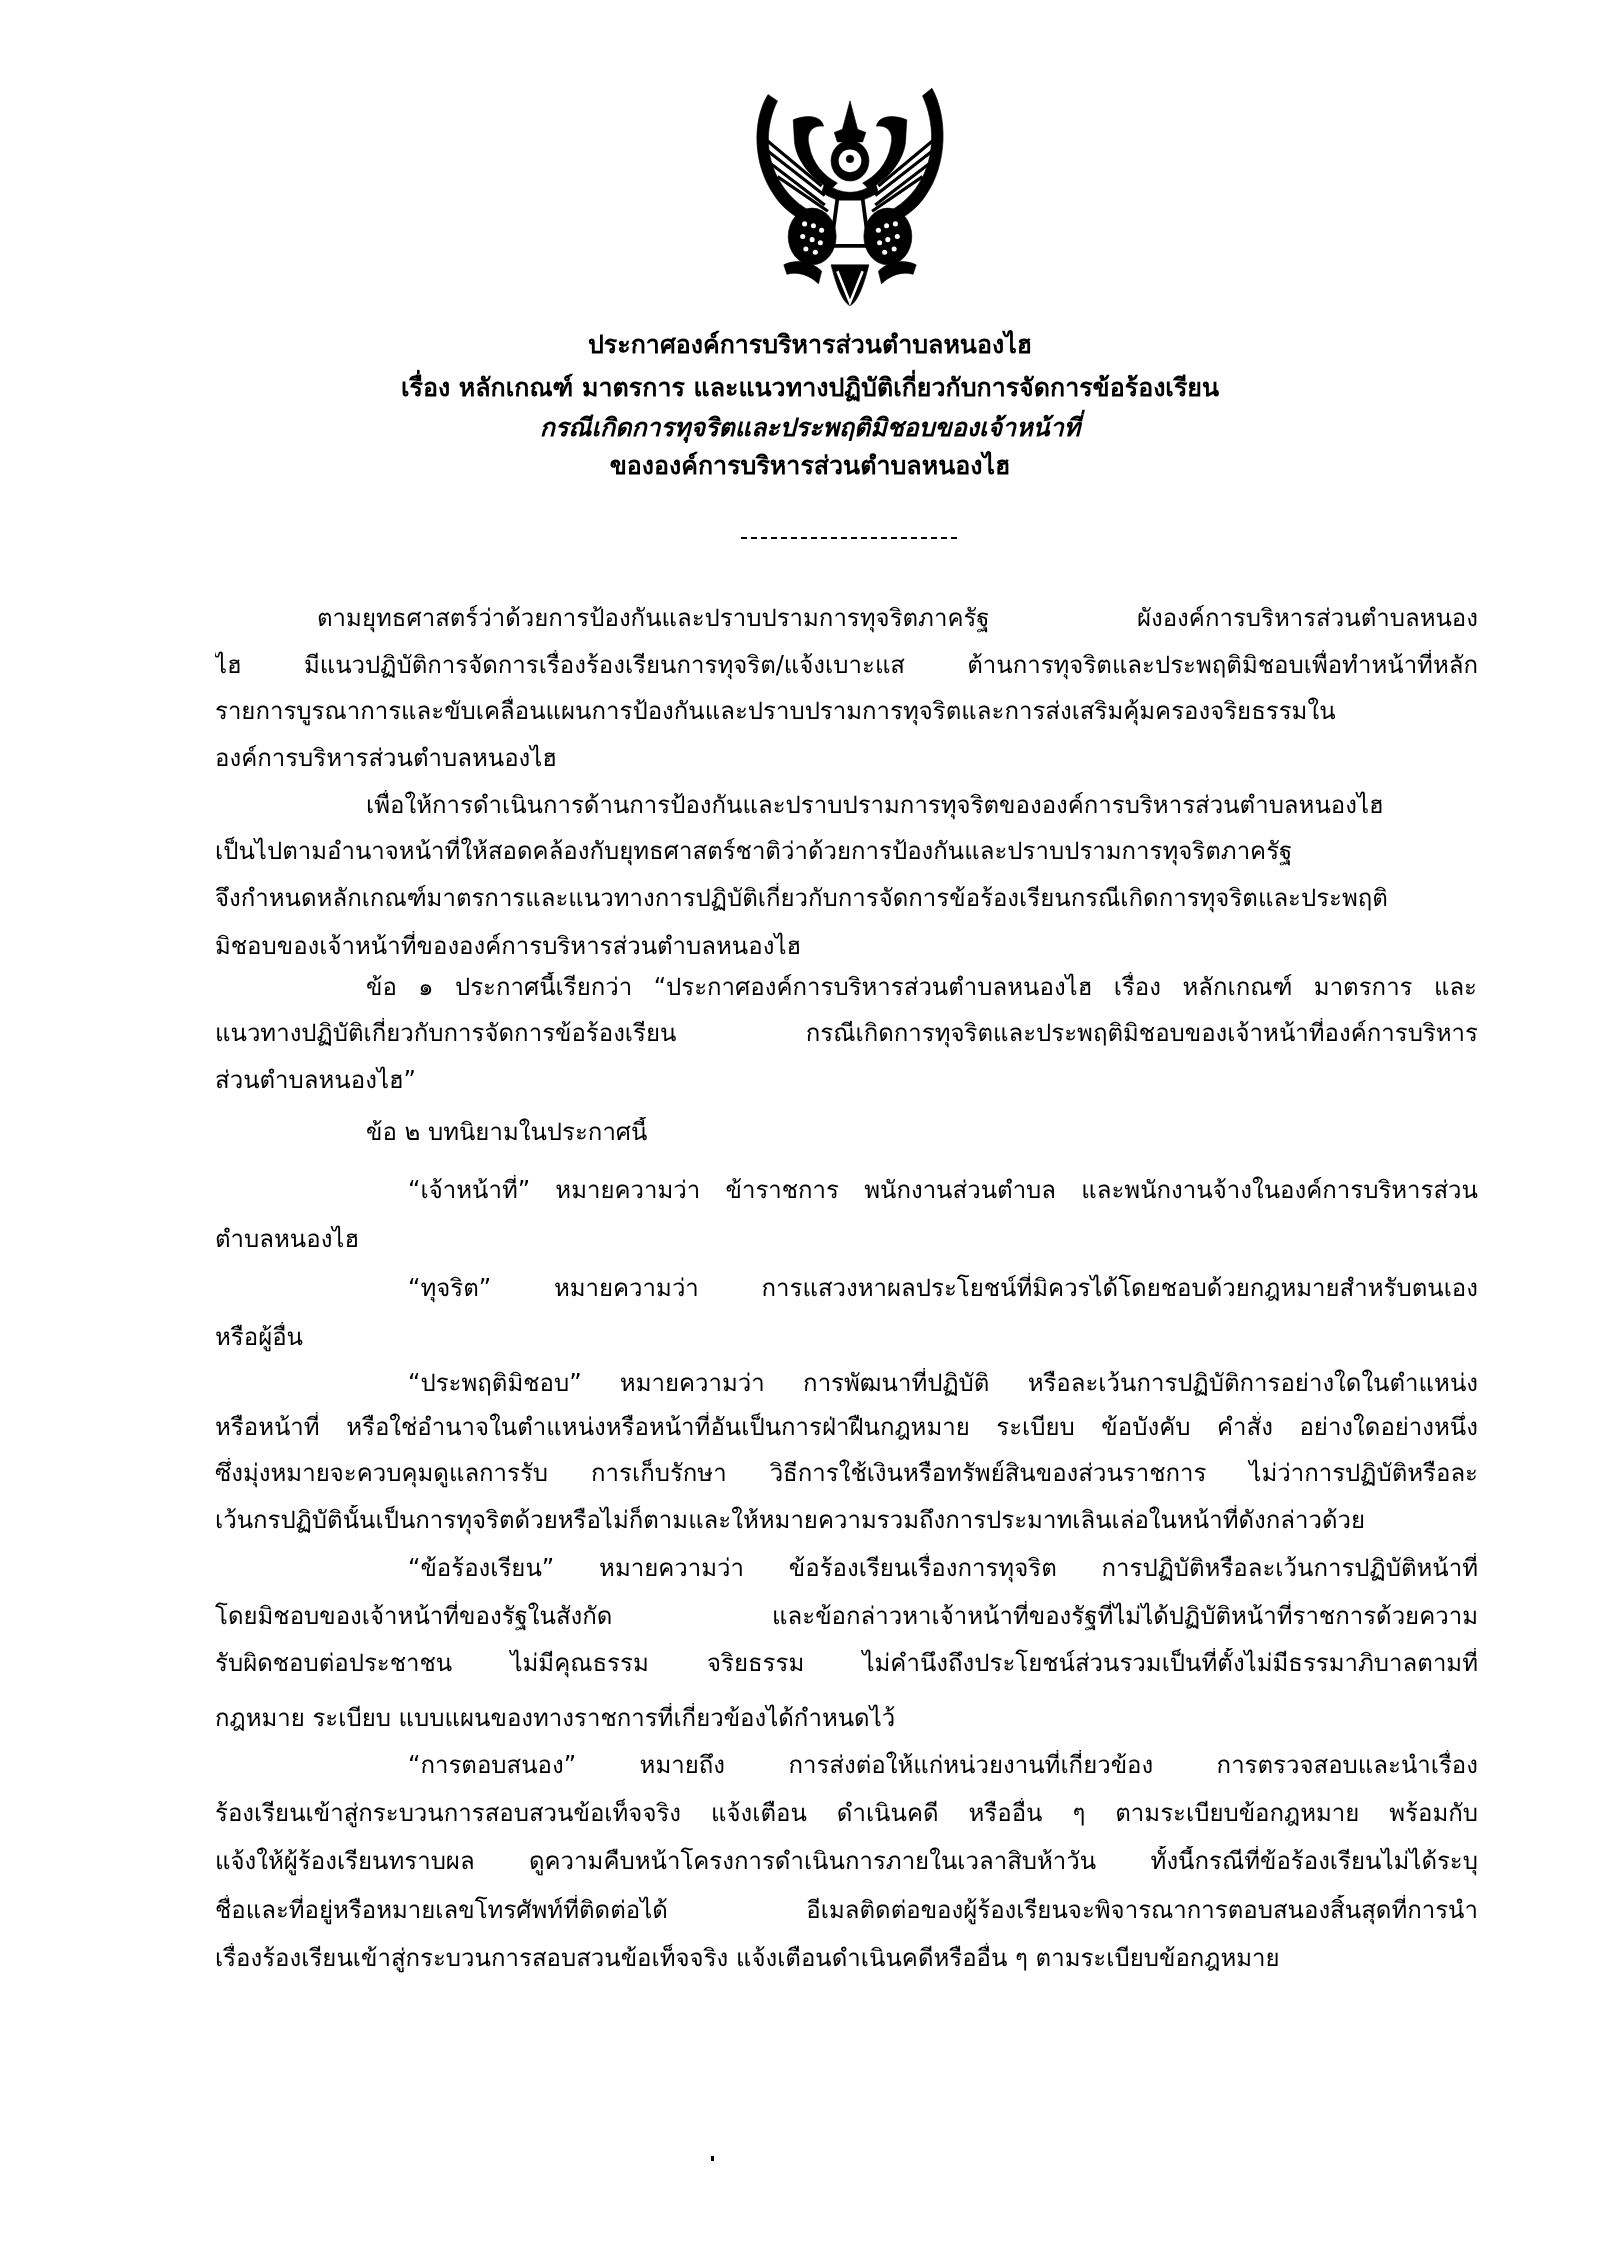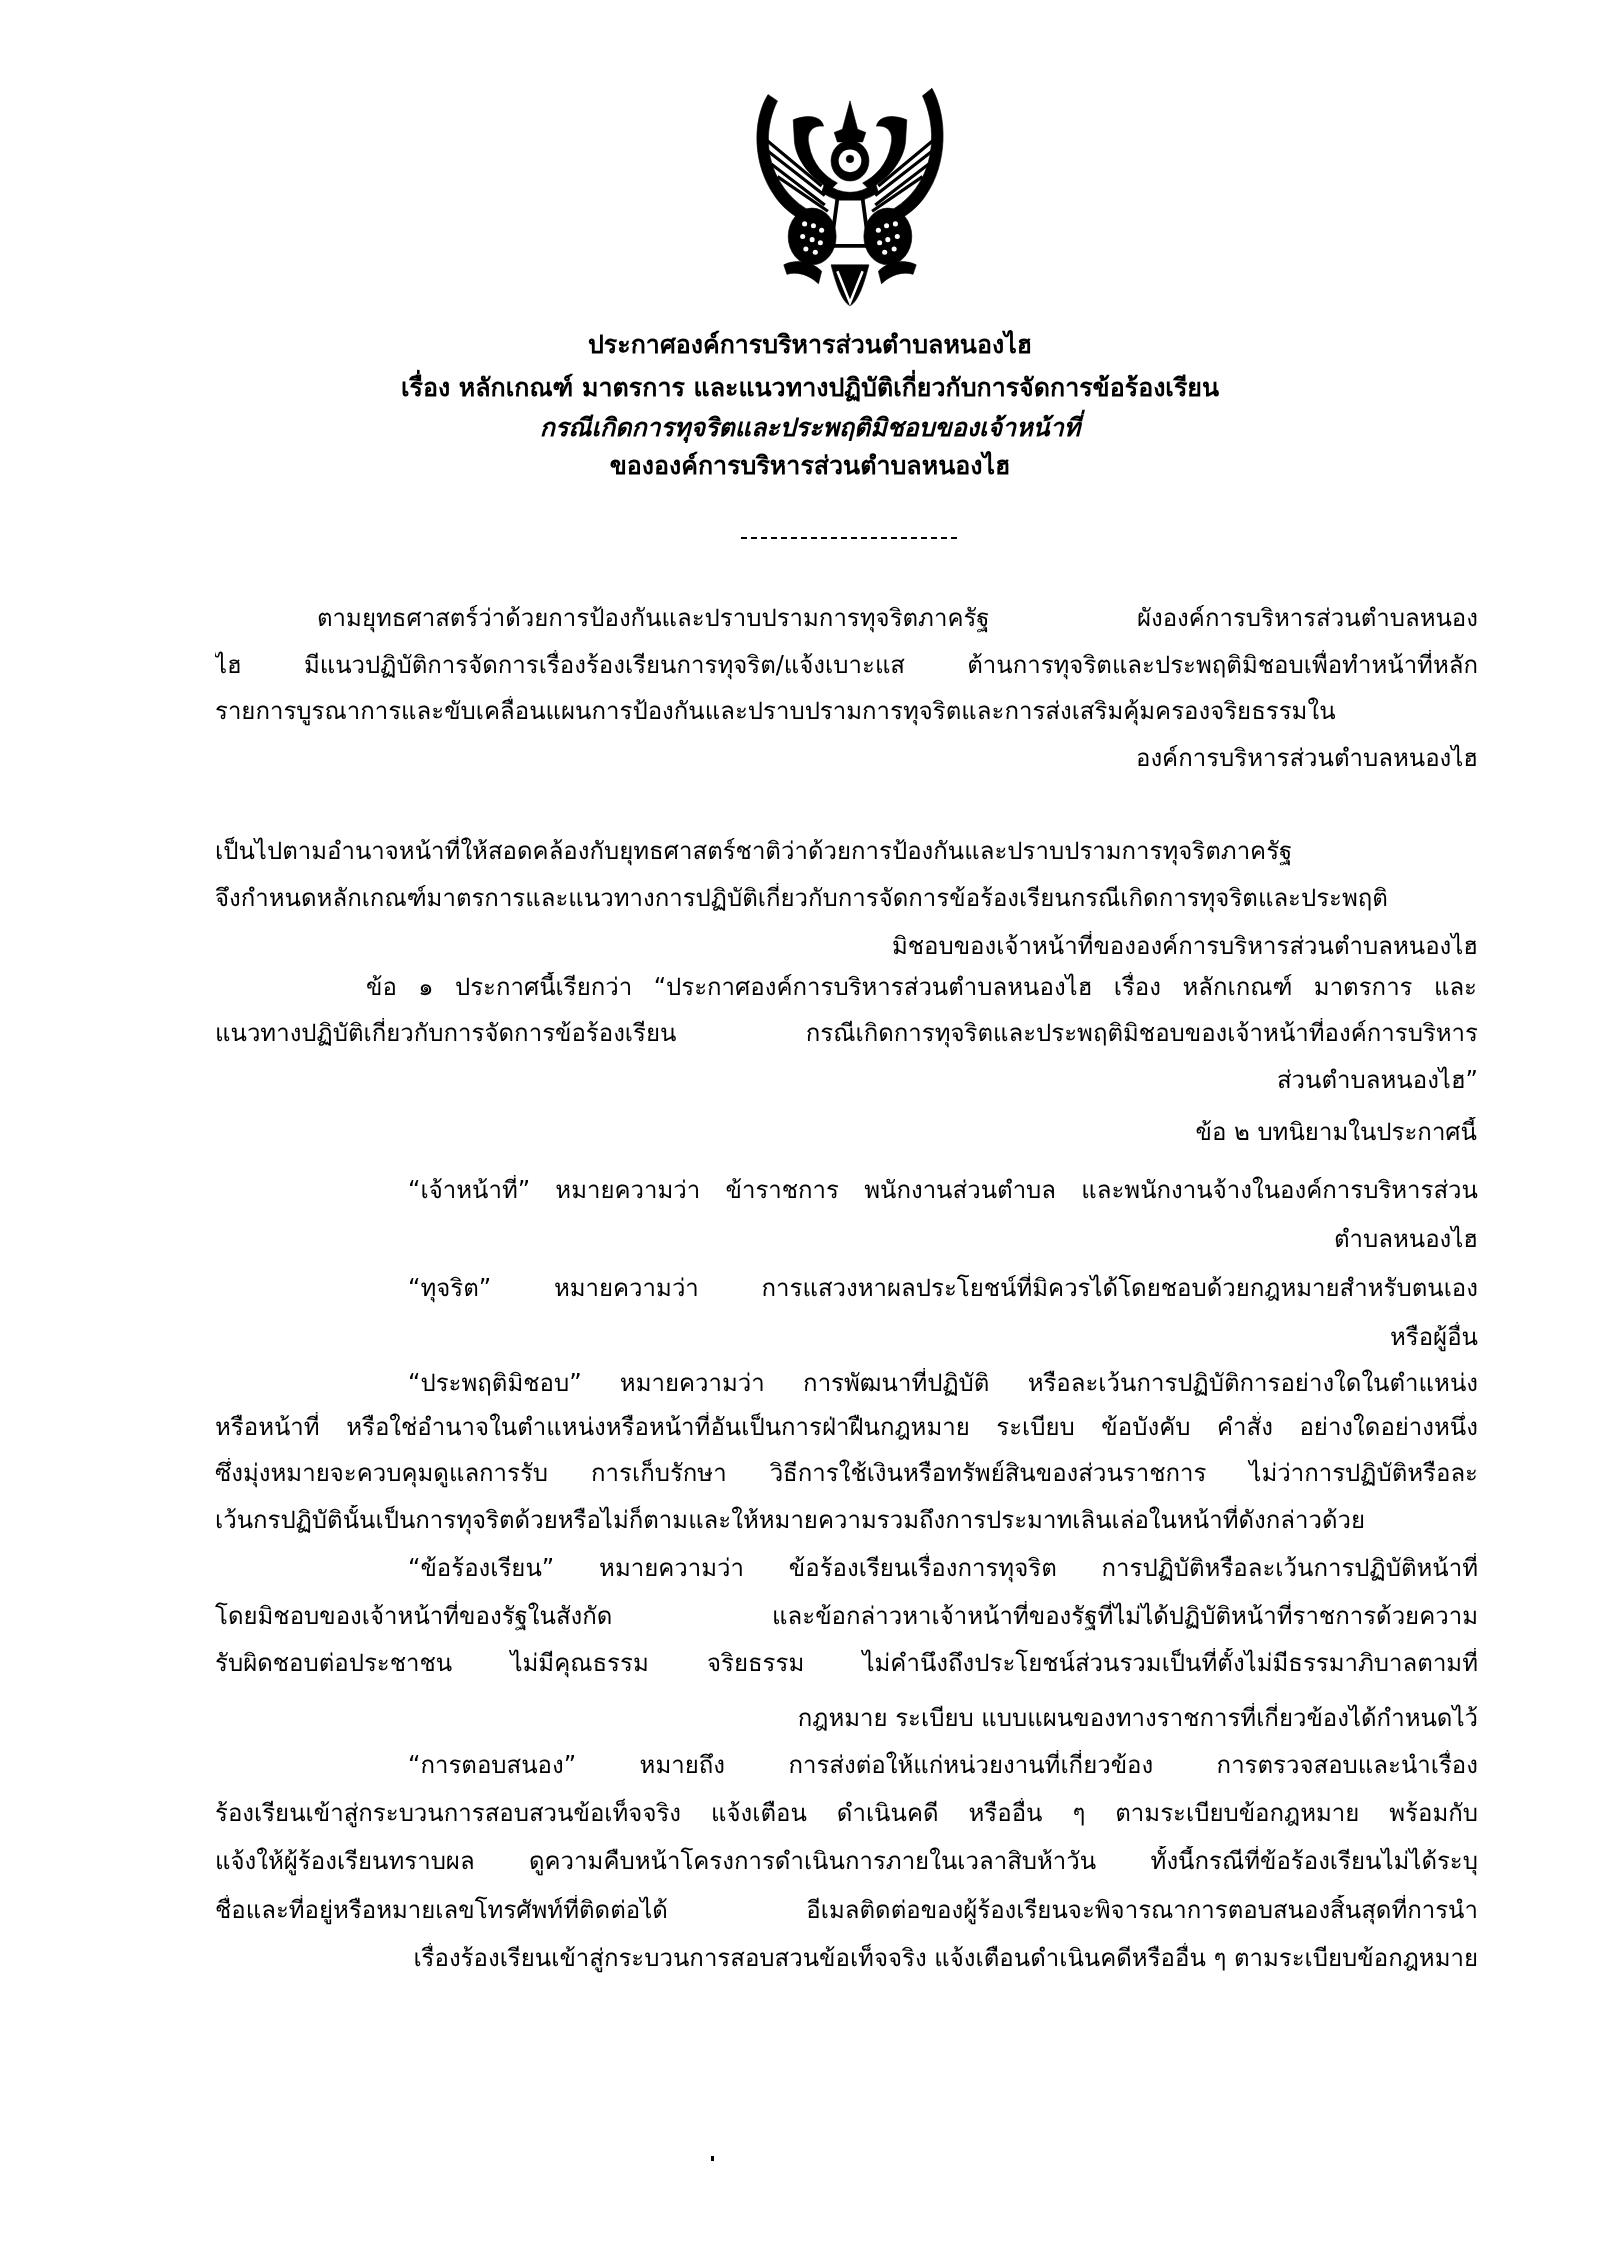--- a/index.html
+++ b/index.html
@@ -7,21 +7,21 @@
          font-family: "DejaVu Sans", "Liberation Sans", sans-serif; color: #000; }
   .page { position: absolute; left: 0; top: 0; width: 1328px; height: 2261px; background: #fff; }
   .emblem { position: absolute; left: 749px; top: 82px; width: 202px; height: 227px; }
   .title-line { position: absolute; left: 0; width: 1620px; text-align: center;
                 font-weight: bold; font-size: 25px; line-height: 30px; white-space: nowrap; }
   .divider { position: absolute; left: 741px; top: 537px; width: 216px; height: 0;
              border-top: 2.5px dashed #000; }
   .line { position: absolute; font-size: 24px; line-height: 30px; white-space: nowrap;
           overflow: hidden; }
   .line.just { text-align: justify; text-align-last: justify; }
-  .line.left { text-align: right; }
+  .line.left { text-align: left; }
   .speck { position: absolute; left: 711px; top: 2156px; width: 2.5px; height: 5px; background: #000; }
 </style>
 </head>
 <body>
 
 <div class="page">
 
   <div class="emblem">
     <svg width="202" height="227" viewBox="0 0 320 360" xmlns="http://www.w3.org/2000/svg">
       <g fill="#000" stroke="#000">
@@ -82,20 +82,21 @@
   <div class="title-line" style="top:373px;">เรื่อง  หลักเกณฑ์ มาตรการ และแนวทางปฏิบัติเกี่ยวกับการจัดการข้อร้องเรียน</div>
   <div class="title-line" style="top:413px;font-style:italic;">กรณีเกิดการทุจริตและประพฤติมิชอบของเจ้าหน้าที่</div>
   <div class="title-line" style="top:451px;">ขององค์การบริหารส่วนตำบลหนองไฮ</div>
 
   <div class="divider"></div>
 
   <div class="line just" style="left:317px; width:1161px; top:603px;">ตามยุทธศาสตร์ว่าด้วยการป้องกันและปราบปรามการทุจริตภาครัฐ ผังองค์การบริหารส่วนตำบลหนอง</div>
   <div class="line just" style="left:215px; width:1263px; top:650px;">ไฮ มีแนวปฏิบัติการจัดการเรื่องร้องเรียนการทุจริต/แจ้งเบาะแส ต้านการทุจริตและประพฤติมิชอบเพื่อทำหน้าที่หลัก</div>
   <div class="line just" style="left:215px; width:1263px; top:696px;">รายการบูรณาการและขับเคลื่อนแผนการป้องกันและปราบปรามการทุจริตและการส่งเสริมคุ้มครองจริยธรรมใน</div>
   <div class="line left" style="left:215px; width:1263px; top:743px;">องค์การบริหารส่วนตำบลหนองไฮ</div>
+  <div class="line just" style="left:366px; width:1111px; top:790px;">เพื่อให้การดำเนินการด้านการป้องกันและปราบปรามการทุจริตขององค์การบริหารส่วนตำบลหนองไฮ</div>
   <div class="line just" style="left:215px; width:1263px; top:836px;">เป็นไปตามอำนาจหน้าที่ให้สอดคล้องกับยุทธศาสตร์ชาติว่าด้วยการป้องกันและปราบปรามการทุจริตภาครัฐ</div>
   <div class="line just" style="left:215px; width:1263px; top:883px;">จึงกำหนดหลักเกณฑ์มาตรการและแนวทางการปฏิบัติเกี่ยวกับการจัดการข้อร้องเรียนกรณีเกิดการทุจริตและประพฤติ</div>
   <div class="line left" style="left:215px; width:1263px; top:931px;">มิชอบของเจ้าหน้าที่ขององค์การบริหารส่วนตำบลหนองไฮ</div>
   <div class="line just" style="left:366px; width:1111px; top:972px;">ข้อ ๑ ประกาศนี้เรียกว่า “ประกาศองค์การบริหารส่วนตำบลหนองไฮ เรื่อง หลักเกณฑ์ มาตรการ และ</div>
   <div class="line just" style="left:215px; width:1263px; top:1018px;">แนวทางปฏิบัติเกี่ยวกับการจัดการข้อร้องเรียน กรณีเกิดการทุจริตและประพฤติมิชอบของเจ้าหน้าที่องค์การบริหาร</div>
   <div class="line left" style="left:215px; width:1263px; top:1065px;">ส่วนตำบลหนองไฮ”</div>
   <div class="line left" style="left:366px; width:1111px; top:1117px;">ข้อ ๒ บทนิยามในประกาศนี้</div>
   <div class="line just" style="left:408px; width:1070px; top:1175px;">“เจ้าหน้าที่” หมายความว่า ข้าราชการ พนักงานส่วนตำบล และพนักงานจ้างในองค์การบริหารส่วน</div>
   <div class="line left" style="left:215px; width:1263px; top:1224px;">ตำบลหนองไฮ</div>
   <div class="line just" style="left:408px; width:1070px; top:1273px;">“ทุจริต” หมายความว่า การแสวงหาผลประโยชน์ที่มิควรได้โดยชอบด้วยกฎหมายสำหรับตนเอง</div>

